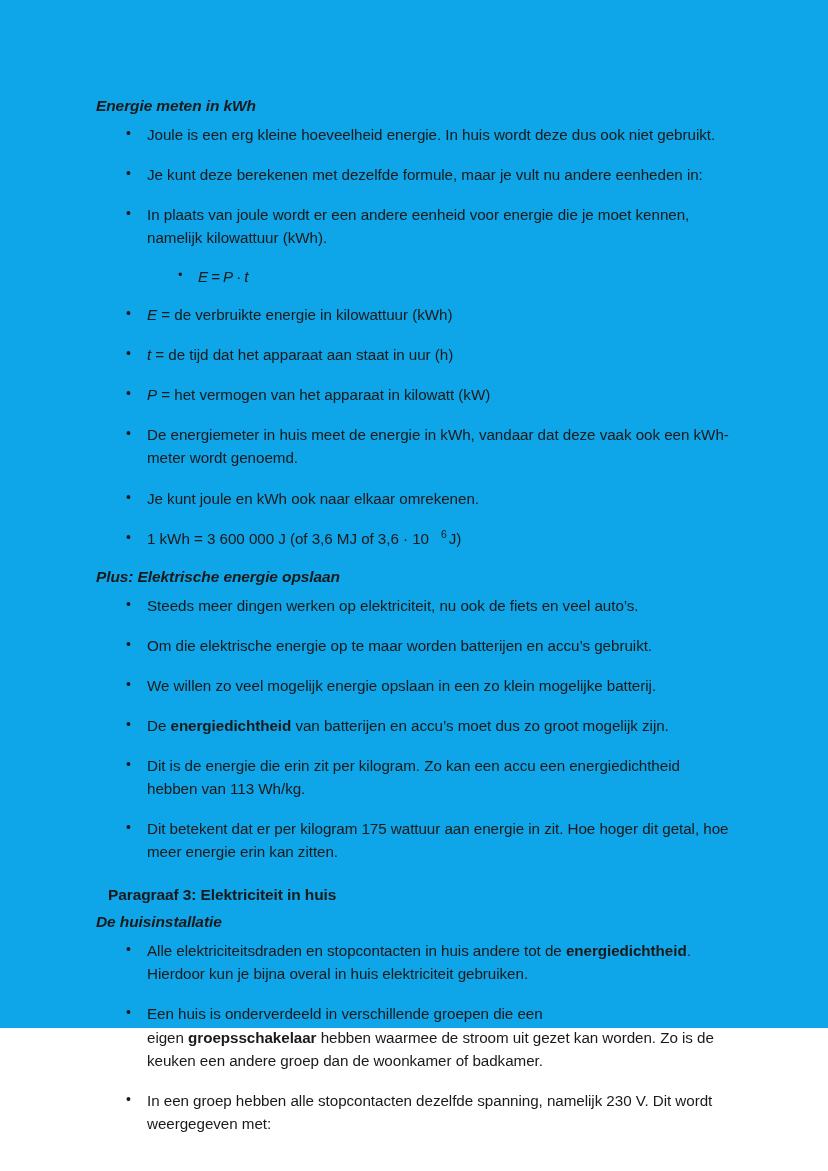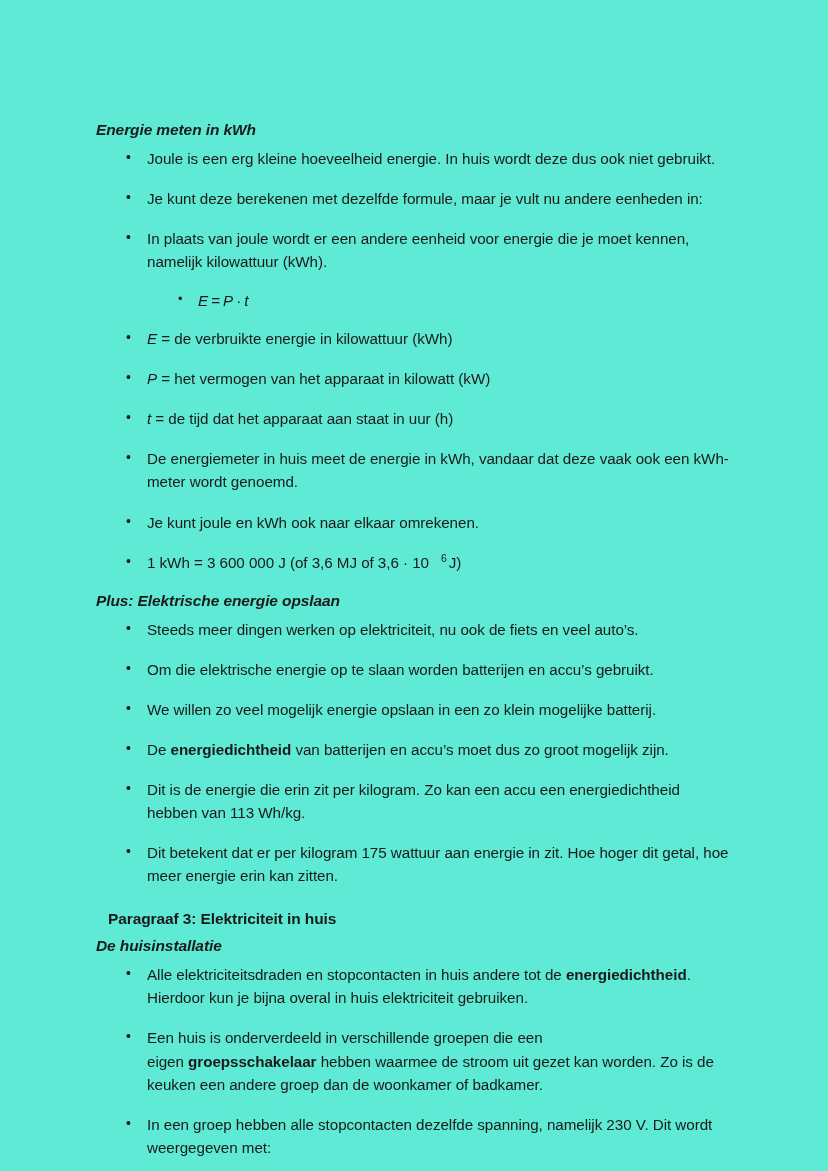--- a/index.html
+++ b/index.html
@@ -10,24 +10,24 @@
   body {
     width: 828px;
     height: 1171px;
     font-family: "Liberation Sans", sans-serif;
     color: #1a1a1a;
     -webkit-font-smoothing: antialiased;
   }
   .page {
     position: relative;
     width: 828px;
-    height: 1171px;
-    background: #5eead4;
+    height: 1028px;
+    background: #0ea5e9;
     box-sizing: border-box;
-    padding: 120px 98px 0 96px;
+    padding: 96px 98px 0 96px;
   }
   .doc {
     width: 634px;
   }
 
   
   .h-sub {
     font-size: 15.5px;
     font-weight: bold;
     font-style: italic;
@@ -127,48 +127,48 @@
           <span class="var">E</span><span class="gap"></span><span>=</span><span class="gap"></span><span class="var">P</span><span class="gap"></span><span>·</span><span class="gap"></span><span class="var">t</span>
         </li>
       </ul>
 
       <ul class="bullets">
         <li>
           <span class="var">E</span>
           <span>= de verbruikte energie in kilowattuur (kWh)</span>
         </li>
         <li>
+          <span class="var">t</span>
+          <span>= de tijd dat het apparaat aan staat in uur (h)</span>
+        </li>
+        <li>
           <span class="var">P</span>
           <span>= het vermogen van het apparaat in kilowatt (kW)</span>
         </li>
         <li>
-          <span class="var">t</span>
-          <span>= de tijd dat het apparaat aan staat in uur (h)</span>
-        </li>
-        <li>
           <span>De energiemeter in huis meet de energie in kWh, vandaar dat deze vaak ook een kWh-meter wordt genoemd.</span>
         </li>
         <li>
           <span>Je kunt joule en kWh ook naar elkaar omrekenen.</span>
         </li>
         <li>
           <span>1 kWh = 3 600 000 J (of 3,6 MJ of 3,6 · 10</span><span class="sup">6</span><span>J)</span>
         </li>
       </ul>
     </div>
 
     <div>
       <div class="h-sub">Plus: Elektrische energie opslaan</div>
 
       <ul class="bullets">
         <li class="first">
           <span><span>Steeds meer dingen werken op elektriciteit, nu ook de fiets en veel auto’s.</span></span>
         </li>
         <li>
-          <span><span>Om die elektrische energie op te slaan worden batterijen en accu’s gebruikt.</span></span>
+          <span><span>Om die elektrische energie op te maar worden batterijen en accu’s gebruikt.</span></span>
         </li>
         <li>
           <span><span>We willen zo veel mogelijk energie opslaan in een zo klein mogelijke batterij.</span></span>
         </li>
         <li>
           <span><span>De </span><span class="bold">energiedichtheid</span><span> van batterijen en accu’s moet dus zo groot mogelijk zijn.</span></span>
         </li>
         <li>
           <span><span>Dit is de energie die erin zit per kilogram. Zo kan een accu een energiedichtheid hebben van 113 Wh/kg.</span></span>
         </li>

